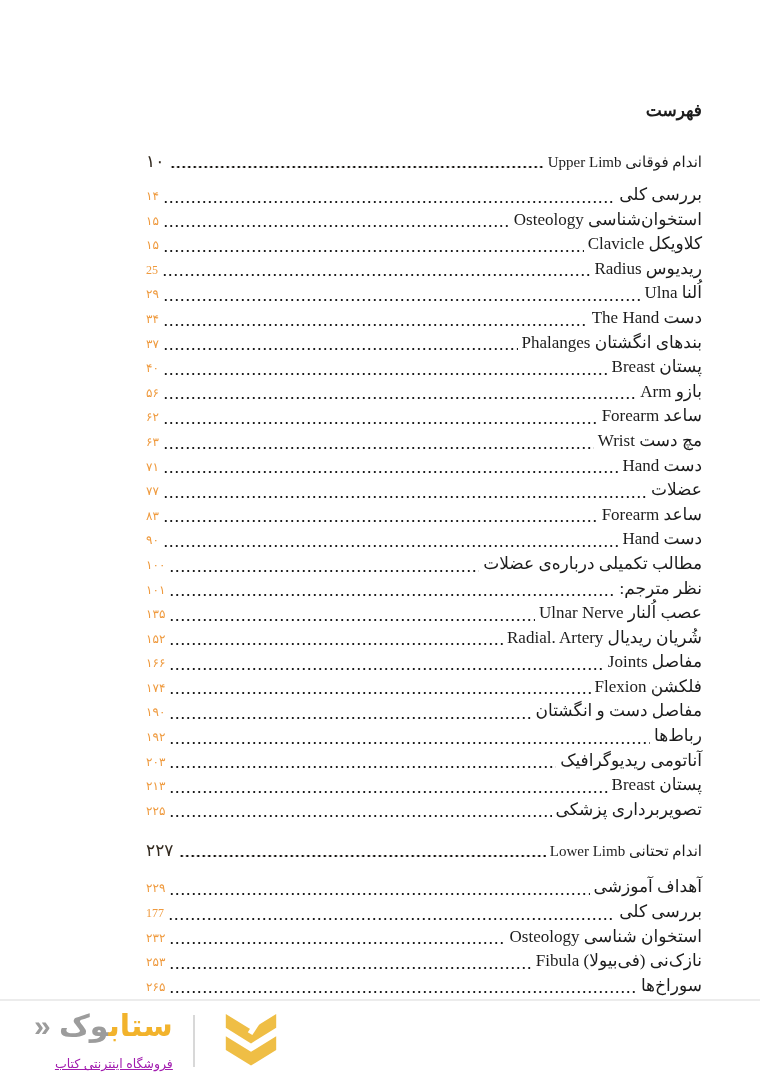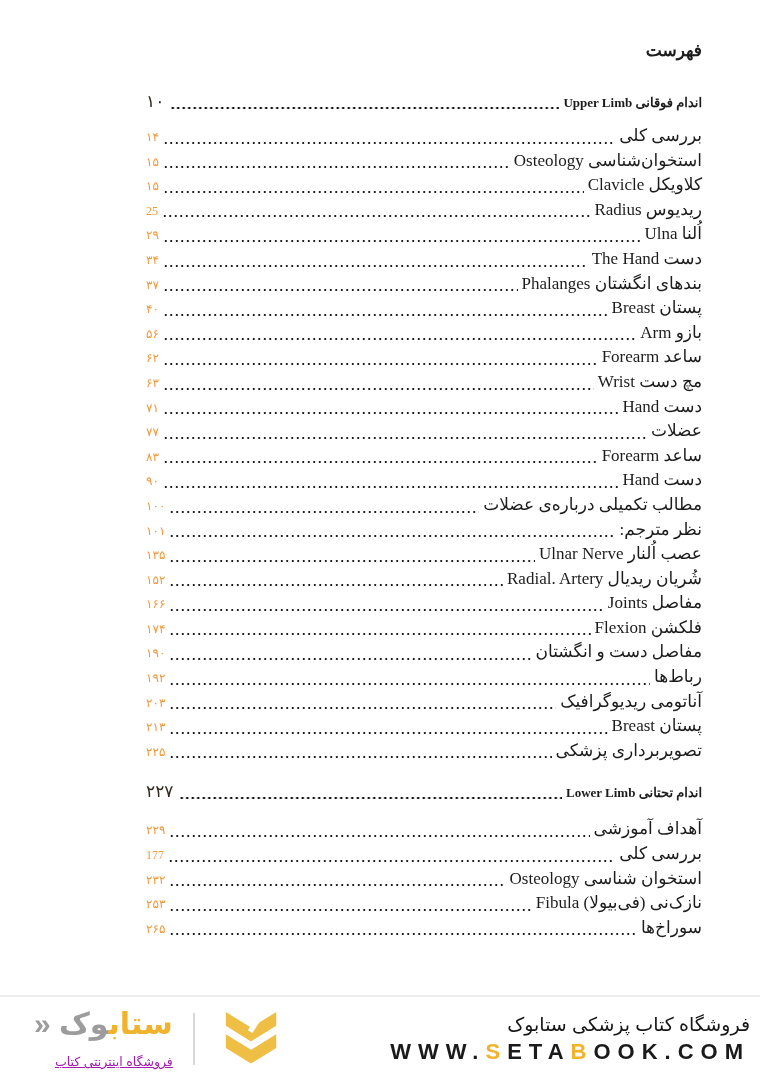--- a/index.html
+++ b/index.html
@@ -1,23 +1,23 @@
 <!DOCTYPE html>
 <html lang="fa"><head>
 <meta charset="utf-8">
 <style>
   html,body{margin:0;padding:0;background:#ffffff;width:760px;height:1080px;overflow:hidden;}
   body{font-family:"Liberation Serif","DejaVu Serif",serif;color:#1c1c1c;display:flex;flex-direction:column;}
 
   
-  main{flex:1;padding:40px 58px 0 146px;direction:rtl;}
+  main{flex:1;padding:100px 58px 0 146px;direction:rtl;}
   .page-title{font-size:17px;font-weight:bold;line-height:22px;margin:0;text-align:right;}
 
   .sec-row{display:flex;direction:rtl;align-items:baseline;margin-top:26px;line-height:28px;}
-  .sec-title{font-size:13px;font-weight:bold;white-space:nowrap;}
+  .sec-title{font-size:15px;font-weight:normal;white-space:nowrap;}
   .sec-num{font-size:17px;color:#32291e;padding-right:2px;}
 
   .sec-entries{margin-top:8px;}
   .sec-entries.second{margin-top:11px;}
   .sec-row.second{margin-top:14px;}
 
   .row{display:flex;direction:rtl;align-items:baseline;height:24.6px;}
   .entry-title{font-size:17px;white-space:nowrap;}
   .num{font-size:12px;color:#ef9a3e;}
 
@@ -235,17 +235,13 @@
       </div>
       <div class="logo-tagline">فروشگاه اینترنتی کتاب</div>
     </div>
     <div class="logo-divider"></div>
     <svg class="logo-emblem" viewBox="0 0 100 110" xmlns="http://www.w3.org/2000/svg">
       <polygon points="8,10 50,36 92,10 92,33 50,59 8,33" fill="#efbe45"></polygon>
       <polygon points="8,47 50,73 92,47 92,70 50,96 8,70" fill="#efbe45"></polygon>
       <rect x="56" y="2" width="9" height="44" transform="rotate(33 60 24)" fill="#ffffff"></rect>
     </svg>
   </div>
-  <div class="footer-text">
-    <div class="store-line">فروشگاه کتاب پزشکی ستابوک</div>
-    <div class="website-url"><span class="seg-dark">WWW.</span><span class="seg-gold">S</span><span class="seg-dark">ETA</span><span class="seg-gold">B</span><span class="seg-dark">OOK.COM</span></div>
-  </div>
 </footer>
 
 </body></html>

